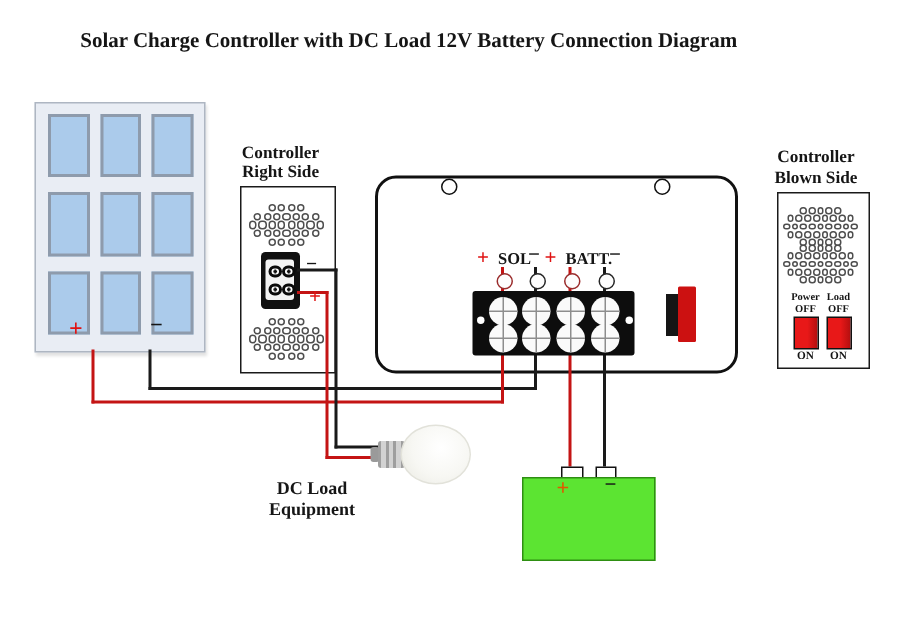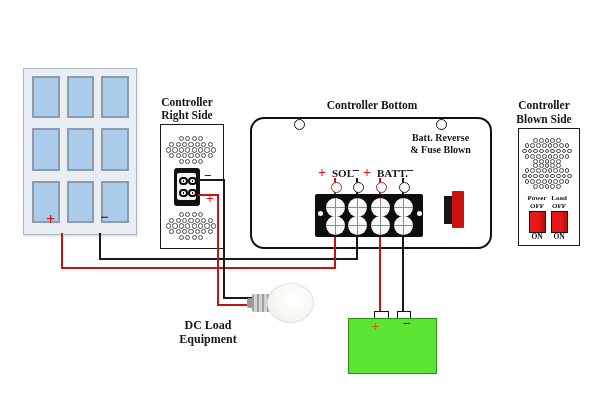--- a/index.html
+++ b/index.html
@@ -41,20 +41,21 @@
   .bulb-globe{position:absolute;border-radius:50%;z-index:6;border:1px solid #e2e2da;
     background:radial-gradient(circle at 58% 38%,#ffffff 0%,#f7f7f3 55%,#e9e9e1 100%);}
   .switch{position:absolute;border:1.8px solid #111;background:linear-gradient(to right,#e81818 0 55%,#b40f0f);z-index:6;box-sizing:content-box;}
   .tiny{font-size:7px;line-height:7.5px;}
 </style>
 </head>
 <body>
 
 <div class="stage">
 
+  <div class="lbl" style="left:0px;top:20px;width:545px;font-size:14px">Solar Charge Controller with DC Load 12V Battery Connection Diagram</div>
 
   <div class="panel" style="left:23px;top:68px;width:112px;height:165px">
     <div class="solar-cells" style="left:8px;top:7px;width:97px;height:147px">
         <div class="solar-cell"></div>
         <div class="solar-cell"></div>
         <div class="solar-cell"></div>
         <div class="solar-cell"></div>
         <div class="solar-cell"></div>
         <div class="solar-cell"></div>
         <div class="solar-cell"></div>
@@ -134,25 +135,23 @@
   <div class="connector" style="left:174px;top:168px;width:26px;height:38px">
     <div class="connector-face"></div>
   <span class="conn-hole" style="left: 5.25px; top: 8.75px;"></span>
       <span class="conn-hole" style="left: 14.25px; top: 8.75px;"></span>
       <span class="conn-hole" style="left: 5.25px; top: 20.75px;"></span>
       <span class="conn-hole" style="left: 14.25px; top: 20.75px;"></span>
     </div>
   <div class="sym" style="left:204px;top:169px;font-size:13px">−</div>
   <div class="sym red" style="left:206px;top:192px;font-size:14px">+</div>
 
-  <div class="lbl" style="left:287px;top:99px;width:170px;font-size:11.5px">Controller Bottom</div>
   <div class="cbox" style="left:250px;top:117px;width:238px;height:128px"></div>
   <div class="led" style="left:294px;top:119px"></div>
   <div class="led" style="left:436px;top:119px"></div>
-  <div class="lbl" style="left:393px;top:132px;width:95px;font-size:10px;line-height:12px"><span>Batt. Reverse</span><br><span>&amp; Fuse Blown</span></div>
 
   <div class="sym red" style="left:318px;top:166px;font-size:14px">+</div>
   <div class="sym" style="left:332px;top:168px;font-size:11px">SOL</div>
   <div class="sym" style="left:352px;top:164px;font-size:14px">−</div>
   <div class="sym red" style="left:363px;top:166px;font-size:14px">+</div>
   <div class="sym" style="left:377px;top:168px;font-size:11px">BATT.</div>
   <div class="sym" style="left:406px;top:164px;font-size:14px">−</div>
 
   <div class="wire red" style="left:334px;top:178px;width:2px;height:17px"></div>
   <div class="wire black" style="left:356px;top:178px;width:2px;height:17px"></div>

